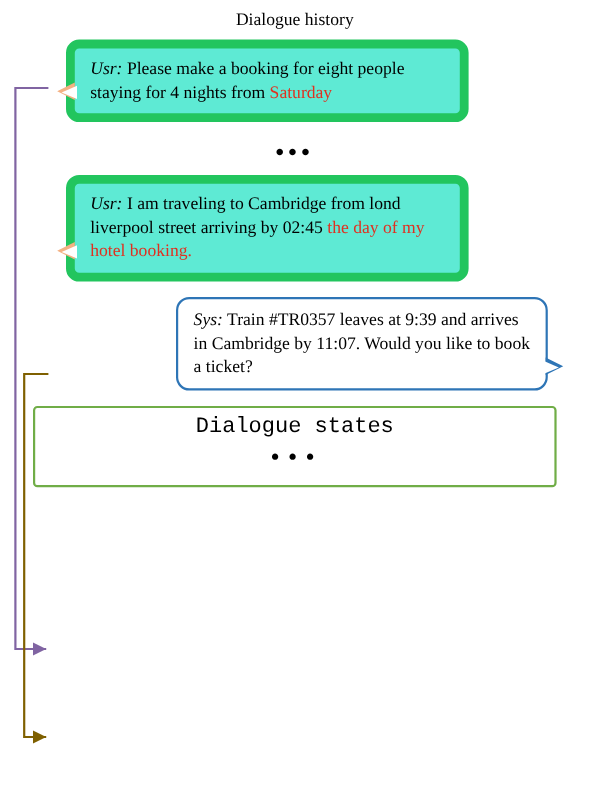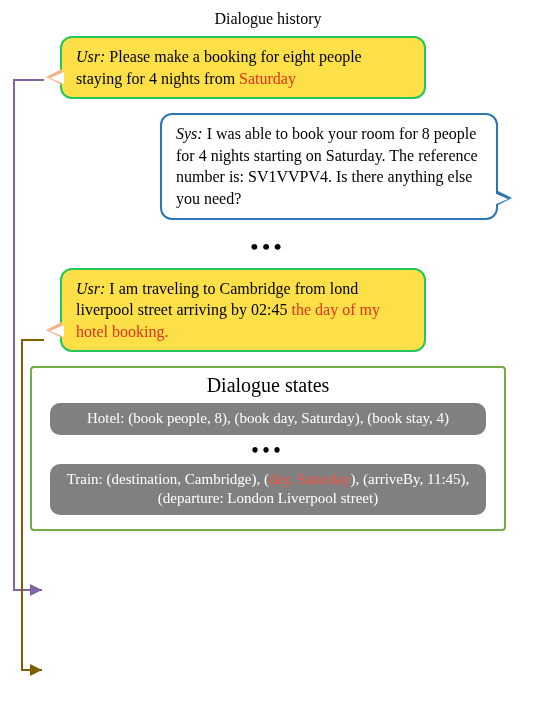--- a/index.html
+++ b/index.html
@@ -3,21 +3,21 @@
   <meta charset="utf-8">
   <style>
     * { margin: 0; padding: 0; box-sizing: border-box; }
     body { font-family: 'Times New Roman', serif; width: 536px; height: 724px; background: #fff; position: relative; }
     .container { position: relative; width: 100%; height: 100%; padding: 10px 30px; }
     
     .header-title { text-align: center; font-size: 16px; margin-bottom: 8px; }
     
     .bubble { position: relative; padding: 8px 14px; border-radius: 12px; font-size: 16px; line-height: 1.35; margin-bottom: 14px; }
     
-    .bubble.usr { background: #fde047; border: 2px solid #22c55e; margin-left: 30px; margin-right: 80px; }
+    .bubble.usr { background: #5eead4; border: 8px solid #22c55e; margin-left: 30px; margin-right: 80px; }
     .bubble.sys { background: #fff; border: 2px solid #2e75b6; margin-left: 130px; margin-right: 8px; }
     
     .bubble.usr::after {
       content: ''; position: absolute; left: -16px; bottom: 12px;
       width: 0; height: 0;
       border-top: 8px solid transparent;
       border-bottom: 8px solid transparent;
       border-right: 16px solid #f4b183;
     }
     .bubble.usr::before {
@@ -42,58 +42,52 @@
       border-top: 6px solid transparent;
       border-bottom: 6px solid transparent;
       border-left: 14px solid #fff;
       z-index: 1;
     }
     
     .speaker { font-style: italic; }
     .highlight { color: #e03020; }
     .ellipsis { text-align: center; font-size: 22px; font-weight: bold; margin: 2px 0 8px; letter-spacing: 4px; }
     
-    .states-box { border: 2px solid #70ad47; border-radius: 4px; padding: 6px 18px 10px; margin-top: 4px; }
+    .states-box { border: 2px solid #70ad47; border-radius: 4px; padding: 6px 18px 10px; margin-top: 4px; font-family: Liberation Mono, monospace; }
     .states-title { text-align: center; font-size: 20px; margin-bottom: 6px; }
     .state-row { background: #808080; color: #fff; border-radius: 10px; padding: 6px 10px; text-align: center; font-size: 15px; line-height: 1.3; margin-bottom: 4px; }
     .state-row .highlight { color: #ff5040; }
     .ellipsis-states { text-align: center; font-size: 20px; font-weight: bold; margin: 2px 0; letter-spacing: 4px; }
 
     svg.arrows { position: absolute; top: 0; left: 0; width: 536px; height: 724px; pointer-events:none; }
   </style>
 </head>
 <body>
 
 <div class="container">
   <div class="header-title">Dialogue history</div>
 
   <div class="bubble usr">
     <span class="speaker">Usr:</span><span> Please make a booking for eight people staying for 4 nights from </span><span class="highlight">Saturday</span><span></span>
   </div>
 
-  <div class="bubble sys">
-    <span class="speaker">Sys:</span><span> I was able to book your room for 8 people for 4 nights starting on Saturday. The reference number is: SV1VVPV4. Is there anything else you need?</span>
-  </div>
 
   <div class="ellipsis">•••</div>
 
   <div class="bubble usr">
     <span class="speaker">Usr:</span><span> I am traveling to Cambridge from lond liverpool street arriving by 02:45 </span><span class="highlight">the day of my hotel booking.</span><span></span>
   </div>
 
+  <div class="bubble sys">
+    <span class="speaker">Sys:</span><span> Train #TR0357 leaves at 9:39 and arrives in Cambridge by 11:07. Would you like to book a ticket?</span>
+  </div>
 
   <div class="states-box">
     <div class="states-title">Dialogue states</div>
-    <div class="state-row">
-      <span>Hotel: (book people, 8), (book day, Saturday), (book stay, 4)</span>
-    </div>
     <div class="ellipsis-states">•••</div>
-    <div class="state-row">
-      <span>Train: (destination, Cambridge), (</span><span class="highlight">day, Saturday</span><span>), (arriveBy, 11:45), (departure: London Liverpool street)</span>
-    </div>
   </div>
 </div>
 
 <svg class="arrows">
   <defs>
     <marker id="ah-purple" markerWidth="8" markerHeight="8" refX="6" refY="3" orient="auto">
       <path d="M0,0 L6,3 L0,6 Z" fill="#8064a2"></path>
     </marker>
     <marker id="ah-olive" markerWidth="8" markerHeight="8" refX="6" refY="3" orient="auto">
       <path d="M0,0 L6,3 L0,6 Z" fill="#7f6000"></path>

